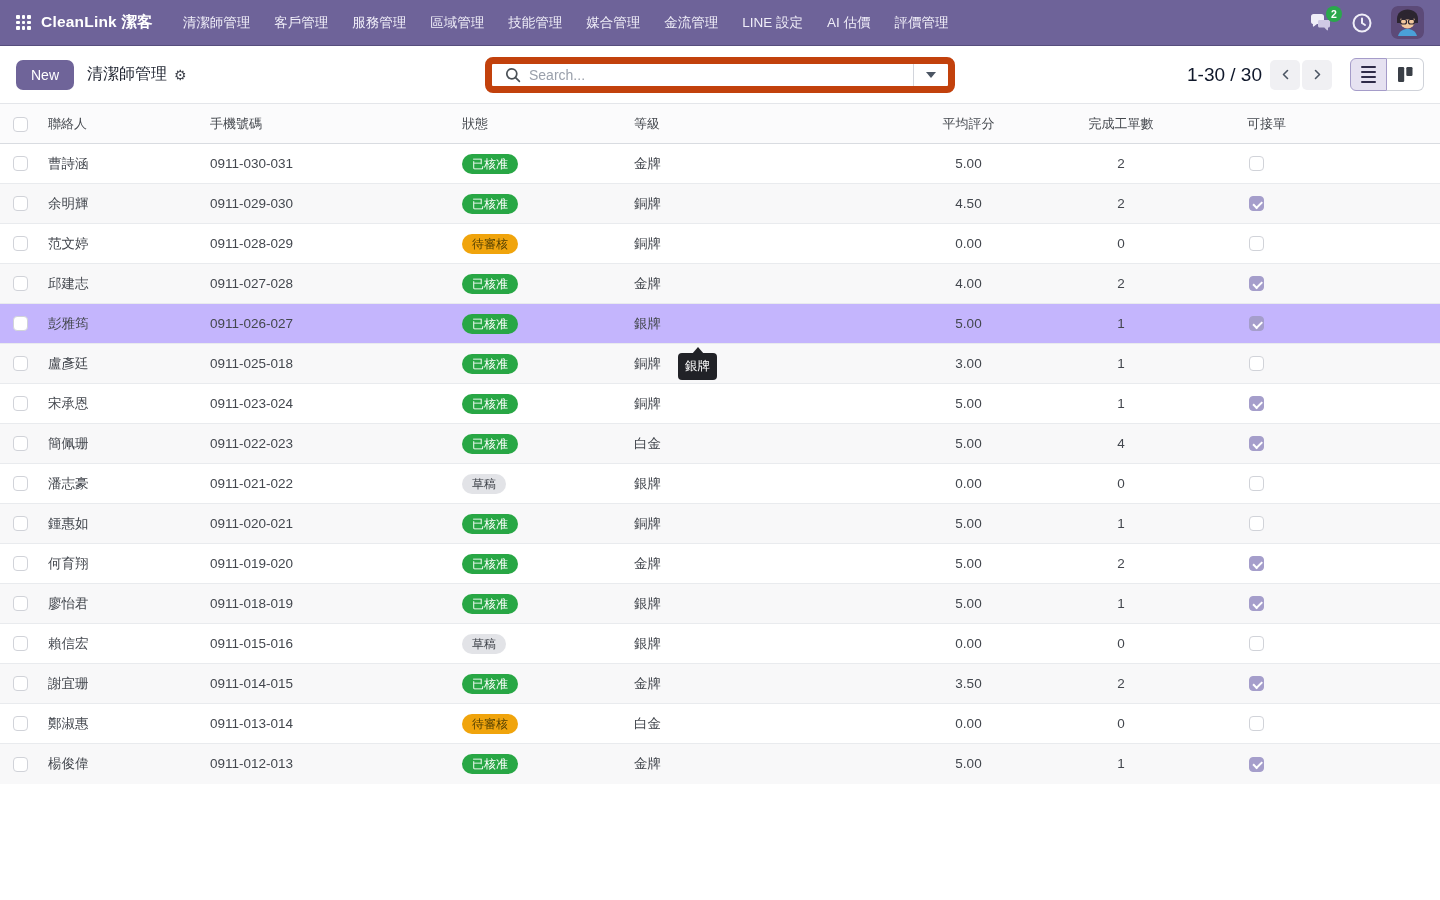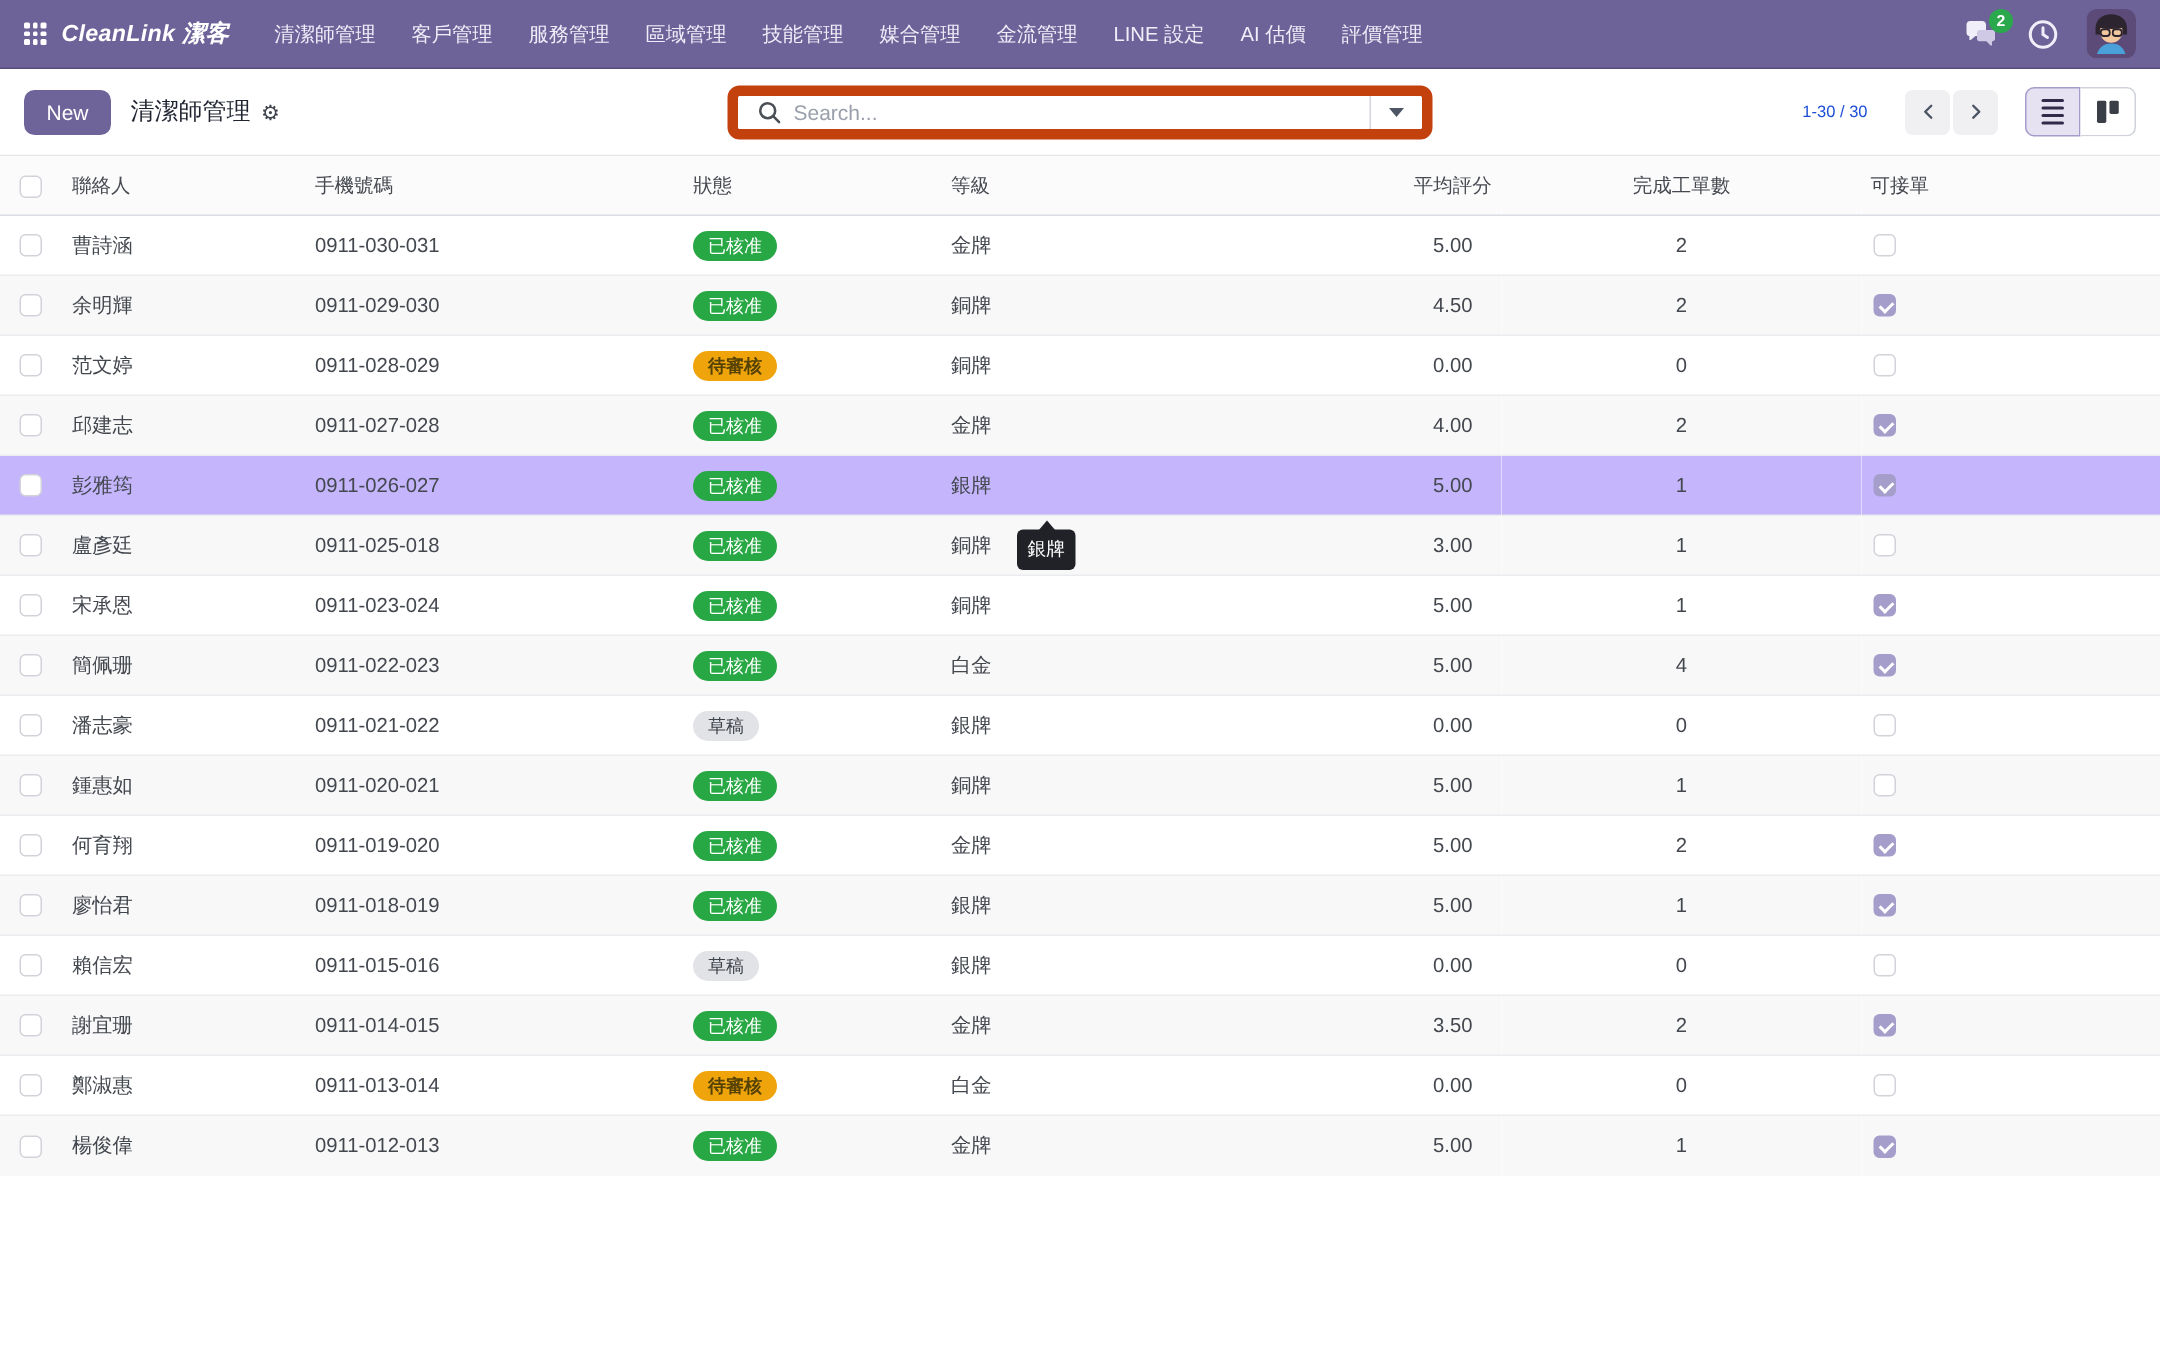--- a/index.html
+++ b/index.html
@@ -5,21 +5,21 @@
   * { box-sizing: border-box; margin: 0; padding: 0; }
   html,body { width:1440px; height:900px; overflow:hidden; background:#fff;
     font-family:"Liberation Sans", sans-serif; }
 
   
   .navbar { height:46px; background:#6e6399; border-bottom:1px solid #564e7d;
     display:flex; align-items:center; padding:0 16px; color:#fff; position:relative; }
   .apps-grid { width:15px; height:15px; display:grid; grid-template-columns:repeat(3,1fr);
     gap:2px; margin-right:10px; cursor:pointer; }
   .apps-grid span { background:#fff; border-radius:1px; }
-  .brand-name { font-size:15.5px; font-weight:bold; letter-spacing:.2px; margin-right:18px; white-space:nowrap;font-style:italic; }
+  .brand-name { font-size:15.5px; font-weight:bold; letter-spacing:.2px; margin-right:18px; white-space:nowrap; }
   .nav-item { padding:0 12px; line-height:46px; font-size:13.5px; color:#efedf8;
     cursor:pointer; white-space:nowrap; }
   .nav-right { margin-left:auto; display:flex; align-items:center; gap:18px; }
   .msg-wrap { position:relative; cursor:pointer; }
   .badge-count { position:absolute; top:-7px; right:-9px; background:#2aa84c; color:#fff;
     font-size:10.5px; min-width:16px; height:16px; border-radius:8px; display:flex;
     align-items:center; justify-content:center; padding:0 4px; font-weight:bold; }
   .avatar { width:33px; height:33px; border-radius:7px; overflow:hidden; display:block; cursor:pointer; }
 
   
@@ -35,21 +35,21 @@
   .search-wrap .mag { margin:0 8px 0 13px; display:flex; }
   .search-input { flex:1; border:none; outline:none; font-size:14px; color:#374151;
     font-family:inherit; background:transparent; min-width:0; }
   .search-input::placeholder { color:#9aa0ab; }
   .search-divider { width:1px; align-self:stretch; background:#d2d5dc; }
   .caret-btn { width:34px; height:100%; display:flex; align-items:center;
     justify-content:center; cursor:pointer; }
   .caret { width:0; height:0; border-left:5px solid transparent; border-right:5px solid transparent;
     border-top:6px solid #4b5563; }
   .pager { margin-left:auto; display:flex; align-items:center; }
-  .pager-text { font-size:11px; color:#1d4ed8; margin-right:25px; white-space:nowrap; }
+  .pager-text { font-size:19px; color:#0f172a; margin-right:8px; white-space:nowrap; }
   .pager-btn { width:30px; height:30px; background:#f0f0f3; border:none; border-radius:5px;
     display:flex; align-items:center; justify-content:center; cursor:pointer; }
   .pager-btn + .pager-btn { margin-left:2px; }
   .view-switcher { display:flex; margin-left:18px; }
   .vs-btn { width:37px; height:33px; border:1px solid #cfd2d9; background:#fff;
     display:flex; align-items:center; justify-content:center; cursor:pointer; }
   .vs-btn:first-child { border-radius:6px 0 0 6px; }
   .vs-btn:last-child { border-radius:0 6px 6px 0; border-left:none; }
   .vs-btn.active { background:#e6e2f1; border:1px solid #a59cc9; }
   .list-glyph { display:flex; flex-direction:column; gap:2.5px; }
@@ -73,21 +73,21 @@
     background:#fff; display:inline-block; vertical-align:middle; position:relative;
     cursor:pointer; }
   .cb.checked { background:#a59ecb; border-color:#a59ecb; }
   .cb.checked::after { content:""; position:absolute; left:3px; top:3.5px; width:7px;
     height:3.5px; border-left:2px solid #fff; border-bottom:2px solid #fff;
     transform:rotate(-45deg); }
 
   .badge { display:inline-block; font-size:12px; font-weight:500; padding:4px 10px;
     border-radius:12px; line-height:1; }
   .badge.approved { background:#28a745; color:#fff; }
-  .badge.pending  { background:#f0a40c; color:#554204;font-weight:bold; }
+  .badge.pending  { background:#f0a40c; color:#554204; }
   .badge.draft    { background:#e2e3e7; color:#3f434a; }
 
   
   .tooltip { position:absolute; left:678px; top:353px; background:#212227; color:#fff;
     font-size:12.5px; padding:5px 7px; border-radius:4px; z-index:10; white-space:nowrap; }
   .tooltip::before { content:""; position:absolute; top:-6px; left:50%;
     transform:translateX(-50%); border:6px solid transparent; border-top:none;
     border-bottom:7px solid #212227; }
 </style>
 </head>

